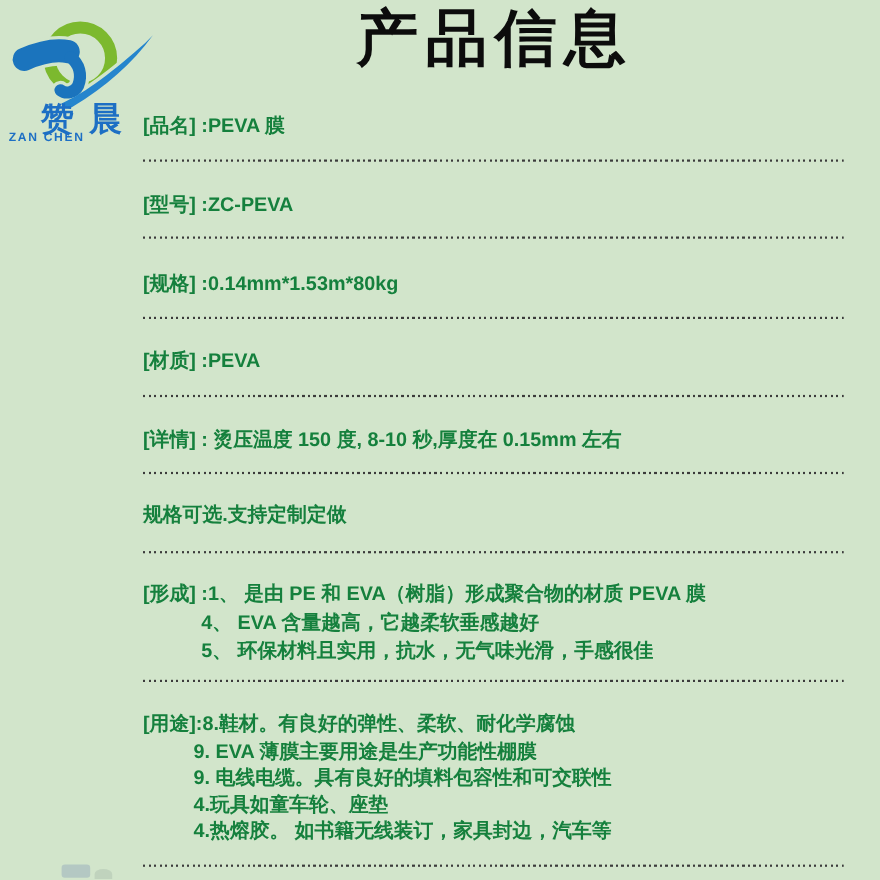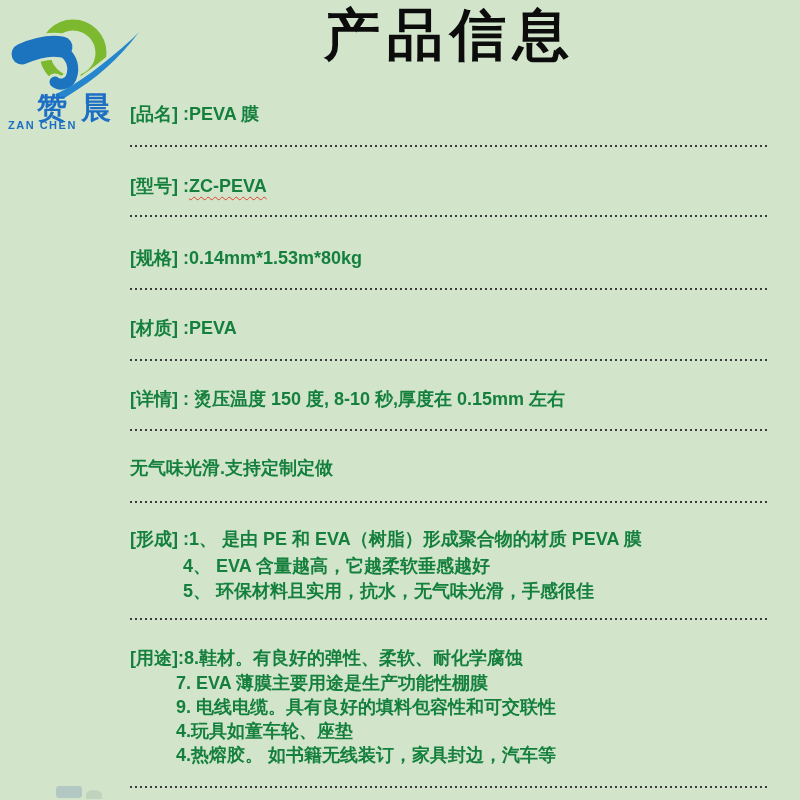--- a/index.html
+++ b/index.html
@@ -30,21 +30,20 @@
     white-space:nowrap;
     color:#15803d;
   }
   .indent-form{left:183px;}
   .indent-use{left:176px;}
   .dotline{
     left:130px;width:637px;height:2px;
     background:repeating-linear-gradient(90deg,#3b3b3b 0 2px,transparent 2px 5px);
   }
   .wavy{
-    text-decoration:underline;
     text-decoration-style:wavy;
     text-decoration-color:#e0402c;
     text-decoration-thickness:1px;
     text-underline-offset:4px;
     text-decoration-skip-ink:none;
     text-align:center;
   }
   .logo-box{top:6px;left:8px;width:132px;height:150px;}
   .logo-cn{
     top:88px;left:8px;width:132px;
@@ -116,34 +115,34 @@
 <div class="abs row" style="top:318px">
   <span>[材质]</span><span> :</span><span>PEVA</span>
 </div>
 <div class="abs dotline" style="top:359px"></div>
 
 <div class="abs row" style="top:389px">
   <span>[详情]</span><span> : </span><span>烫压温度 150 度, 8-10 秒,厚度在 0.15mm 左右</span>
 </div>
 <div class="abs dotline" style="top:429px"></div>
 
-<div class="abs row" style="top:458px">无气味光滑.支持定制定做</div>
+<div class="abs row" style="top:458px">规格可选.支持定制定做</div>
 <div class="abs dotline" style="top:501px"></div>
 
 <div class="abs row" style="top:529px">
   <span>[形成]</span><span> :</span><span>1、 是由 PE 和 EVA（树脂）形成聚合物的材质 PEVA 膜</span>
 </div>
 <div class="abs row indent-form" style="top:556px">4、 EVA 含量越高，它越柔软垂感越好</div>
 <div class="abs row indent-form" style="top:581px">5、 环保材料且实用，抗水，无气味光滑，手感很佳</div>
 <div class="abs dotline" style="top:618px"></div>
 
 <div class="abs row" style="top:648px">
   <span>[用途]</span><span>:</span><span>8.鞋材。有良好的弹性、柔软、耐化学腐蚀</span>
 </div>
-<div class="abs row indent-use" style="top:673px">7. EVA 薄膜主要用途是生产功能性棚膜</div>
+<div class="abs row indent-use" style="top:673px">9. EVA 薄膜主要用途是生产功能性棚膜</div>
 <div class="abs row indent-use" style="top:697px">9. 电线电缆。具有良好的填料包容性和可交联性</div>
 <div class="abs row indent-use" style="top:721px">4.玩具如童车轮、座垫</div>
 <div class="abs row indent-use" style="top:745px">4.热熔胶。 如书籍无线装订，家具封边，汽车等</div>
 <div class="abs dotline" style="top:786px"></div>
 
 <div class="abs fragment">
   <div class="f1"></div>
     <div class="f2"></div>
 </div>
 

